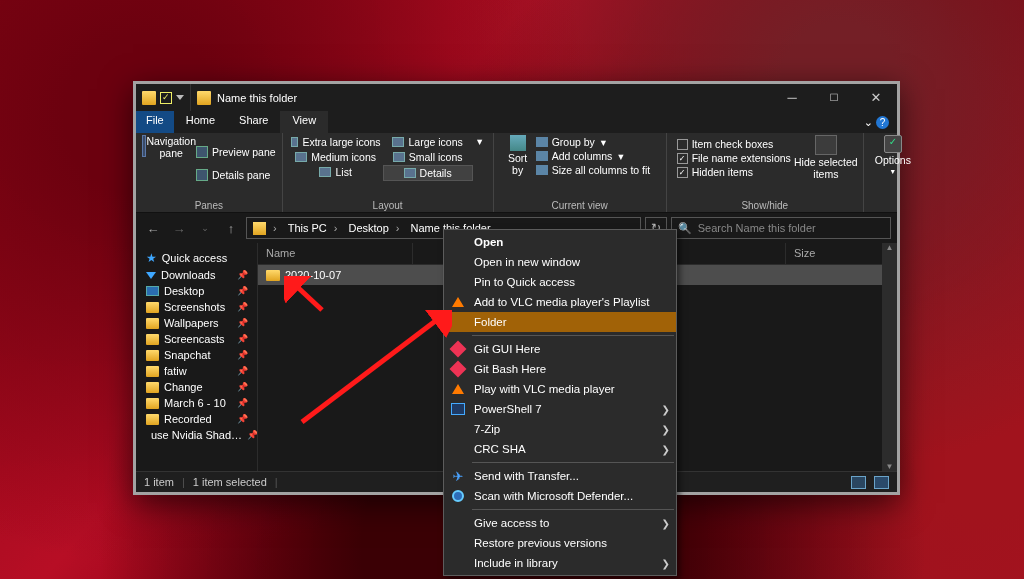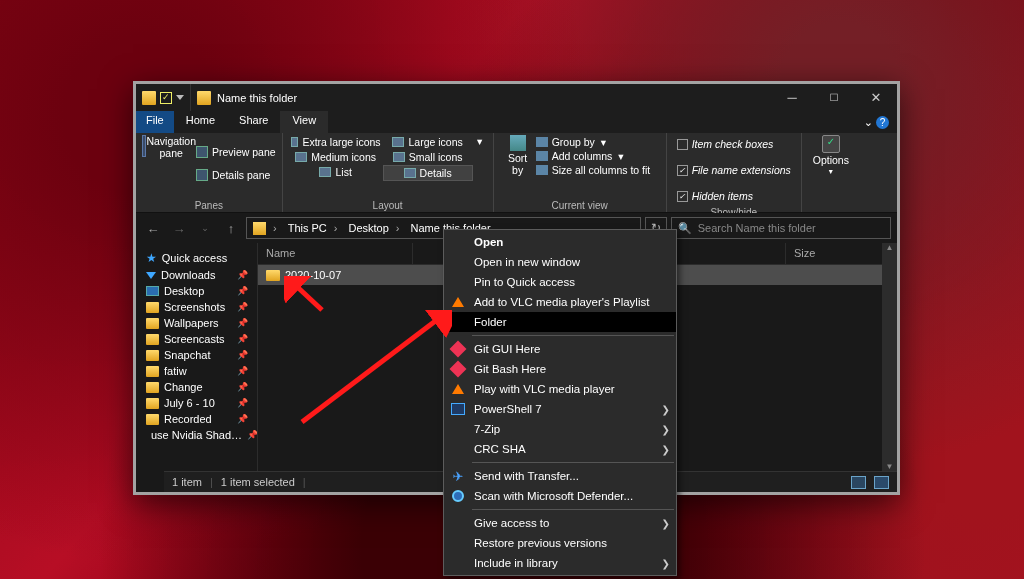--- a/index.html
+++ b/index.html
@@ -54,21 +54,21 @@
   .layout-right{display:flex;flex-direction:column;gap:1px;width:90px;}
   .layout-opt{display:flex;align-items:center;gap:4px;padding:1px 2px;white-space:nowrap;justify-content:center;}
   .layout-opt.sel{background:#414141;border:1px solid #555;}
   .layout-opt .sq{width:12px;height:10px;background:#59728e;border:1px solid #7aa;}
   .layout-chev{display:flex;align-items:center;width:14px;justify-content:center;}
   .sortby{display:flex;flex-direction:column;align-items:center;width:36px;gap:1px;}
   .sortby .ico{width:16px;height:16px;background:linear-gradient(#6ab,#488);}
   .curview-right{display:flex;flex-direction:column;gap:2px;width:124px;padding-top:1px;}
   .cv-row{display:flex;align-items:center;gap:4px;white-space:nowrap;}
   .cv-row .sq{width:12px;height:10px;background:#5b85a6;}
-  .chk-col{display:flex;flex-direction:column;gap:14px;padding:3px 4px;font-style:italic;}
+  .chk-col{display:flex;flex-direction:column;gap:2px;padding:3px 4px;}
   .chk-row{display:flex;align-items:center;gap:4px;white-space:nowrap;}
   .chk-row .cb{width:11px;height:11px;border:1px solid #999;display:flex;align-items:center;justify-content:center;font-size:8px;}
   .chk-row .cb.c::after{content:"✓";color:#fff;}
   .hide-sel{display:flex;flex-direction:column;align-items:center;width:62px;gap:1px;}
   .hide-sel .ico{width:22px;height:20px;background:#3c3c3c;border:1px solid #666;}
   .options-btn{display:flex;flex-direction:column;align-items:center;width:46px;gap:1px;}
   .options-btn .ico{width:18px;height:18px;border:1px solid #888;background:#444;border-radius:2px;}
   .options-btn .ico::after{content:"✓";color:#3d8;font-size:10px;display:block;text-align:center;}
 
   
@@ -97,29 +97,29 @@
   .col-name{width:155px;padding:4px 8px;border-right:1px solid #2c2c2c;}
   .col-spacer{flex:1;border-right:1px solid #2c2c2c;}
   .col-size{width:96px;padding:4px 8px;}
   .row{display:flex;align-items:center;height:20px;}
   .row.sel{background:#4d4d4d;}
   .row .cell-name{width:155px;display:flex;align-items:center;gap:5px;padding-left:8px;color:#fff;}
   .row .fi-yellow{width:14px;height:11px;}
   .scrollbar{position:absolute;right:0;top:0;bottom:0;width:15px;background:#2c2c2c;display:flex;flex-direction:column;align-items:center;justify-content:space-between;color:#888;font-size:8px;}
 
   
-  .statusbar{height:21px;background:#1f1f1f;display:flex;align-items:center;padding:0 8px;gap:8px;color:#ccc;border-top:1px solid #333;margin-left:28px;}
+  .statusbar{height:21px;background:#1f1f1f;display:flex;align-items:center;padding:0 8px;gap:8px;color:#ccc;border-top:1px solid #333;}
   .statusbar .sep{color:#555;}
   .statusbar .spacer{flex:1;}
   .status-ico{width:15px;height:13px;border:1px solid #6aa4c9;background:#2a4660;}
 
   
   .ctx{position:absolute;left:443px;top:229px;width:234px;background:#2b2b2b;border:1px solid #5c5c5c;box-shadow:3px 3px 6px rgba(0,0,0,.5);color:#fff;font-size:11.5px;padding:2px 0;z-index:50;}
   .ctx-item{display:flex;align-items:center;height:20px;padding:0 22px 0 30px;position:relative;white-space:nowrap;}
-  .ctx-item.hover{background:#000000;}
+  .ctx-item.hover{background:#a16207;}
   .ctx-item .sub{position:absolute;right:6px;color:#ccc;font-size:10px;}
   .ctx-item .ico{position:absolute;left:6px;width:16px;height:16px;display:flex;align-items:center;justify-content:center;}
   .ctx-sep{height:1px;background:#555;margin:3px 2px 3px 28px;}
   .vlc-ico{width:0;height:0;border-left:6px solid transparent;border-right:6px solid transparent;border-bottom:10px solid #ff7a00;}
   .git-ico{width:12px;height:12px;background:#e35;transform:rotate(45deg);}
   .ps-ico{width:14px;height:12px;background:#1e3a64;border:1px solid #4af;}
   .send-ico{color:#4aa3ff;font-size:13px;}
   .def-ico{width:12px;height:12px;border-radius:50%;background:#2d6db8;border:2px solid #6cf;}
 
   
@@ -256,20 +256,25 @@
             </div>
           <div class="chk-row">
               <span class="cb c"></span>
               <span>File name extensions</span>
             </div>
           <div class="chk-row">
               <span class="cb c"></span>
               <span>Hidden items</span>
             </div>
         </div>
+        <div class="hide-sel">
+          <div class="ico"></div>
+          <div style="white-space:pre;text-align:center">Hide selected
+items</div>
+        </div>
       </div>
       <div class="rib-group-label">Show/hide</div>
     </div>
 
     <div class="rib-group" style="border-right:none">
       <div class="rib-group-content">
         <div class="options-btn">
           <div class="ico"></div>
           <div>Options</div>
           <div style="font-size:8px">▾</div>
@@ -352,21 +357,21 @@
             <span>fatiw</span>
             <span class="pin">📌</span>
           </div>
           <div class="tree-item">
             <span class="fi-yellow"></span>
             <span>Change</span>
             <span class="pin">📌</span>
           </div>
           <div class="tree-item">
             <span class="fi-yellow"></span>
-            <span>July 6 - 10</span>
+            <span>March 6 - 10</span>
             <span class="pin">📌</span>
           </div>
           <div class="tree-item">
             <span class="fi-yellow"></span>
             <span>Recorded</span>
             <span class="pin">📌</span>
           </div>
           <div class="tree-item">
             <span class="fi-yellow"></span>
             <span>use Nvidia Shad…</span>

